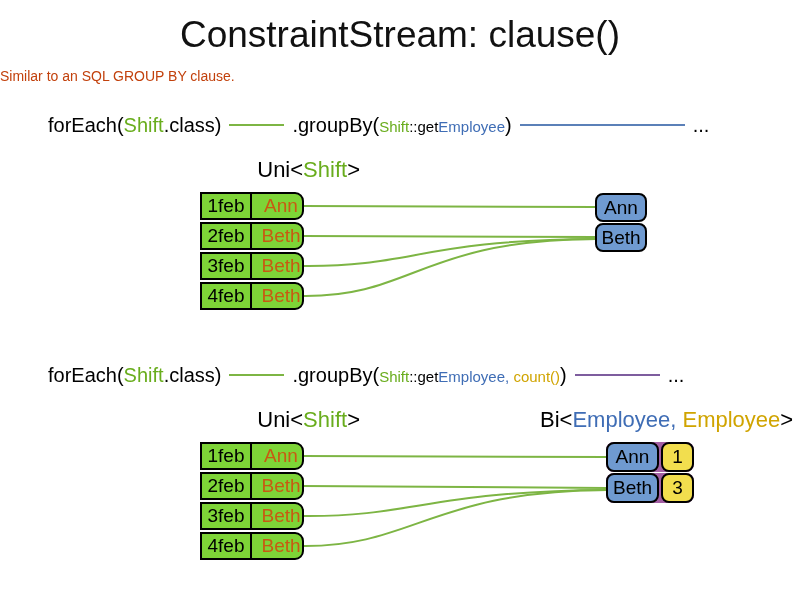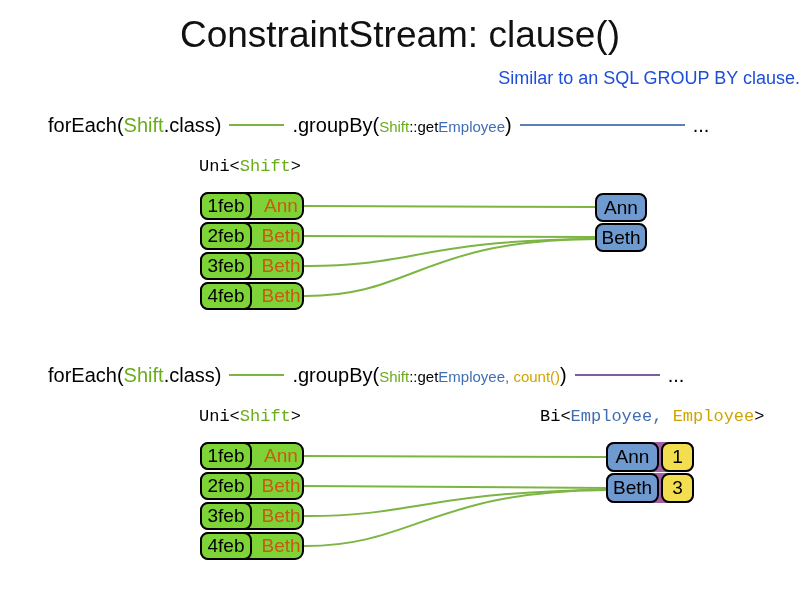--- a/index.html
+++ b/index.html
@@ -5,48 +5,48 @@
   html,body { margin:0; padding:0; background:#fff; }
   .slide {
     position:relative; width:800px; height:600px; background:#ffffff;
     font-family:"Liberation Sans", sans-serif; color:#000; overflow:hidden;
   }
   .title {
     position:absolute; top:12px; left:0; width:800px; text-align:center;
     font-size:37px; line-height:1.25; color:#111;
   }
   .subtitle {
-    position:absolute; top:68px; left:0; width:800px; text-align:right;
-    font-size:18px; color:#1d4ed8;
+    position:absolute; top:68px; left:0; width:800px; text-align:left;
+    font-size:14px; color:#c2410c;
   }
   .code-line {
     position:absolute; left:48px; height:26px; font-size:20px; white-space:nowrap;
   }
   .code-line .sm { font-size:15px; }
   .tok-green  { color:var(--green_text); }
   .tok-blue   { color:var(--blue_text); }
   .tok-gold   { color:var(--gold_text); }
   .connector {
     display:inline-block; height:0; vertical-align:middle;
     border-top:2px solid; margin:0 8px; position:relative; top:-2px;
   }
   .conn-green  { width:55px;  border-color:var(--connector_green); }
   .conn-blue   { width:165px; border-color:var(--blue_line); }
   .conn-purple { width:85px;  border-color:var(--purple_line); }
   .type-label {
-    position:absolute; width:220px; text-align:center; font-size:17px; white-space:nowrap;font-family:Liberation Mono, monospace;
+    position:absolute; width:220px; text-align:right; font-size:22px; white-space:nowrap;
   }
   .shift-row {
     position:absolute; left:200px; width:104px; height:28px; box-sizing:border-box;
     background:var(--green_fill); border:2px solid #000; border-radius:9px;
     display:flex; align-items:center;
   }
   .date-box {
     flex:0 0 52px; align-self:stretch; margin:-2px 8px -2px -2px; box-sizing:border-box;
-    background:var(--green_fill); border:2px solid #000; border-radius:8px;
+    background:var(--green_fill); border:2px solid #000; border-radius:0;
     display:flex; align-items:center; justify-content:center;
     font-size:19px; color:#000;
   }
   .emp-name { flex:1; text-align:center; font-size:19px; color:var(--orange_text); }
   .group-box {
     position:absolute; box-sizing:border-box; width:52px; height:29px;
     background:var(--blue_fill); border:2px solid #000; border-radius:8px;
     display:flex; align-items:center; justify-content:center; font-size:19px; color:#000;
   }
   .pair {

